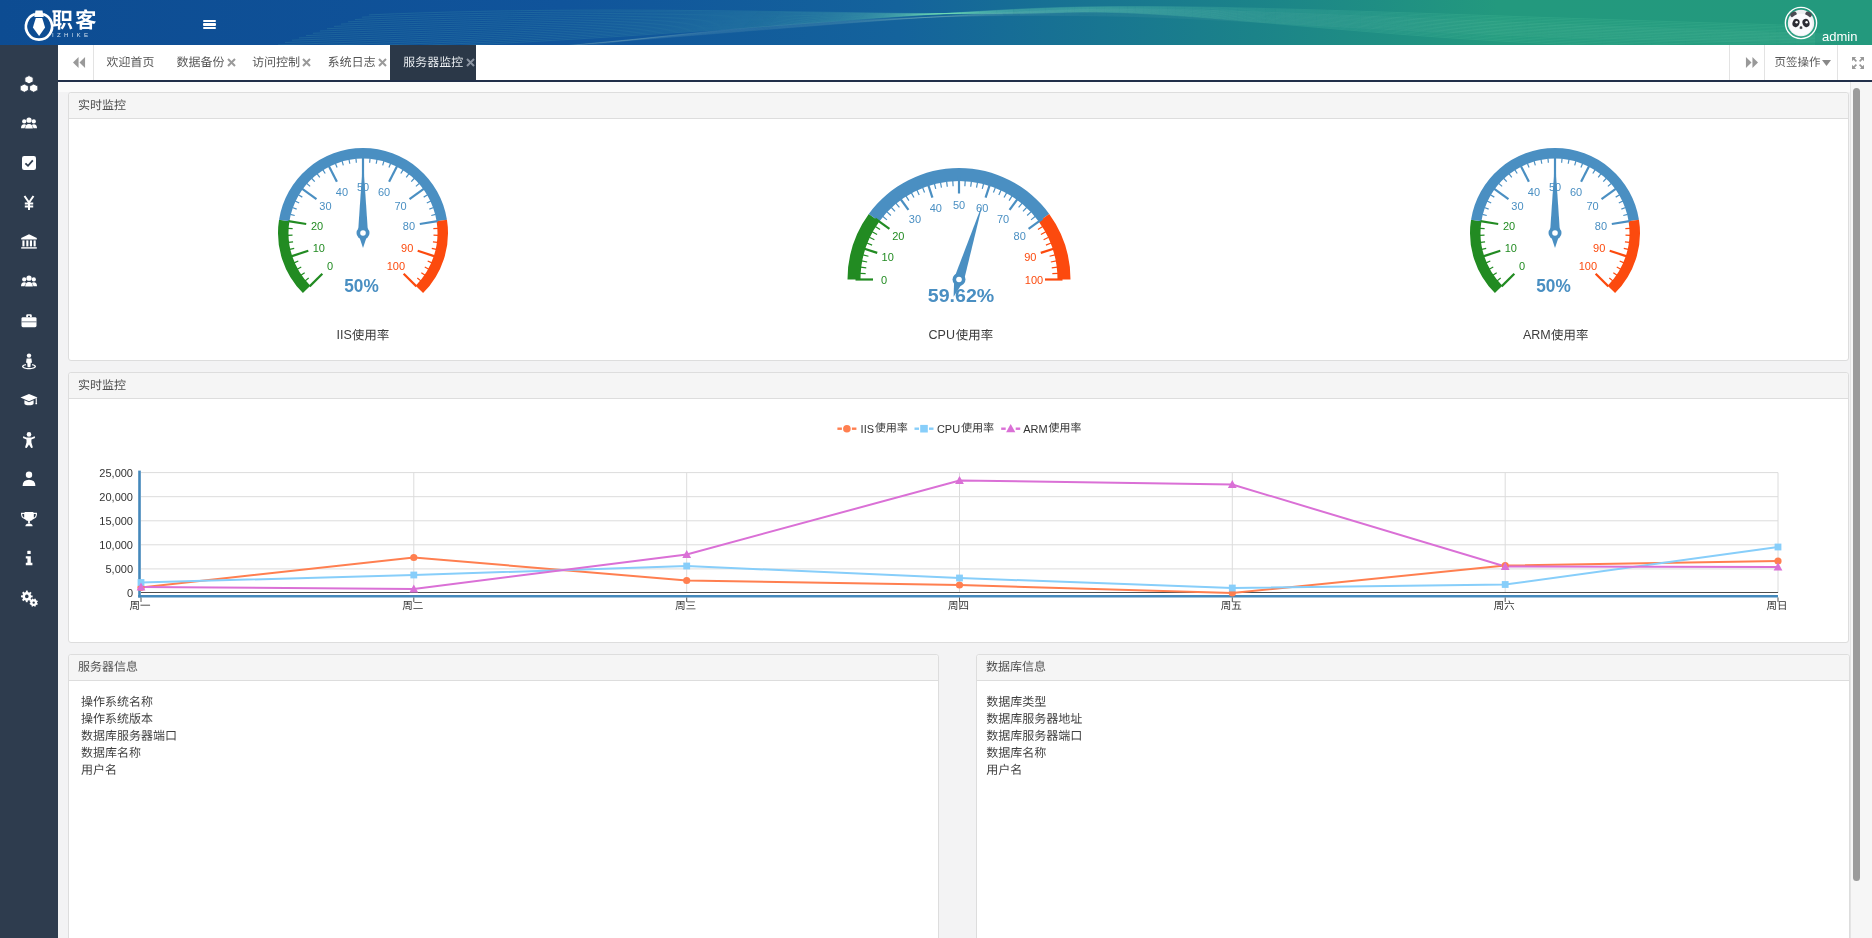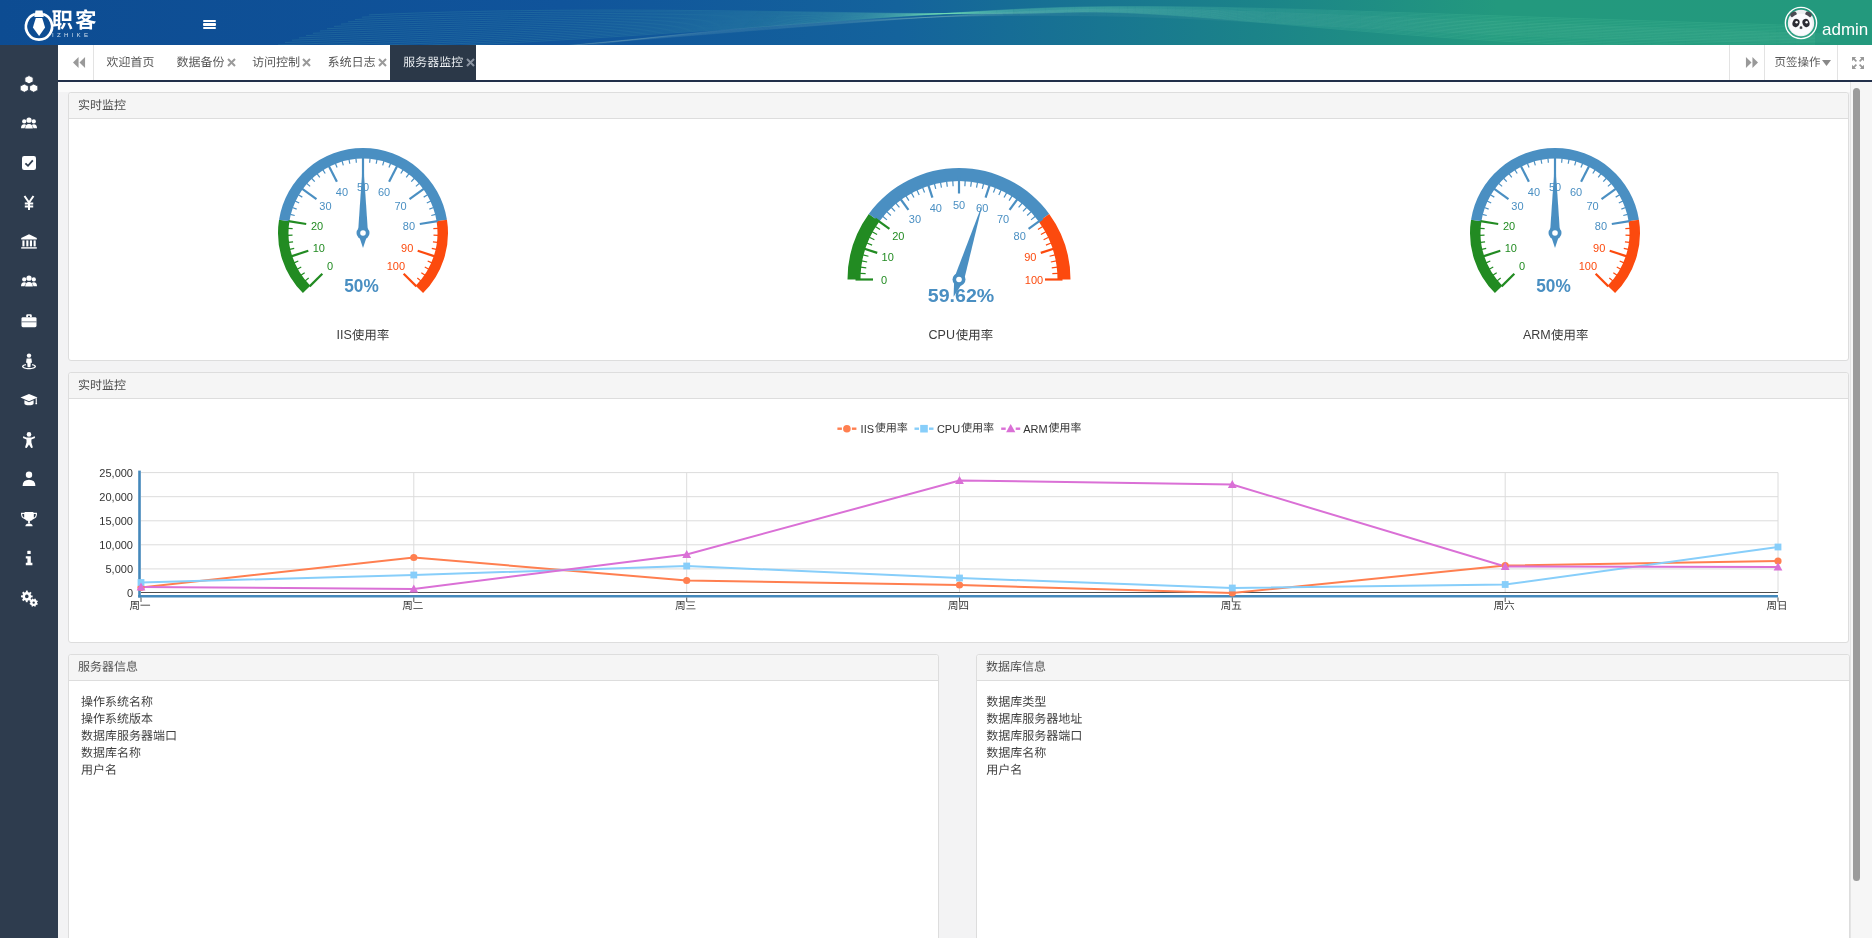--- a/index.html
+++ b/index.html
@@ -2,21 +2,21 @@
 <html><head><meta charset="utf-8"><title>服务器监控</title><style>
 *{margin:0;padding:0;box-sizing:border-box}
 html,body{width:1872px;height:938px;overflow:hidden;font-family:"Liberation Sans",sans-serif;background:#f3f3f4}
 #hd{position:absolute;left:0;top:0;width:1872px;height:45px;background:linear-gradient(90deg,#0d4c92 0%,#10549b 30%,#14639c 48%,#1b8389 67%,#23997e 80%,#23997d 100%);z-index:5}
 #hdcurves{position:absolute;left:0;top:0}
 #logo{position:absolute;left:13px;top:2px}
 #izhike{position:absolute;left:52px;top:30.5px;color:#cfdeed;font-size:10px;letter-spacing:5.2px;transform:scale(0.62);transform-origin:0 0;white-space:nowrap}
 #hamburger{position:absolute;left:202.5px;top:19.5px;width:13px}
 #hamburger i{display:block;height:2.4px;background:#fff;margin-bottom:1.4px;border-radius:1px}
 #avatar{position:absolute;left:1782px;top:4px}
-#admin{position:absolute;left:1822px;top:20px;color:#fff;font-size:17px}
+#admin{position:absolute;left:1822px;top:29px;color:#fff;font-size:13px}
 #sb{position:absolute;left:0;top:45px;width:58px;height:893px;background:#2e3c4e;z-index:4}
 .sbi{position:absolute;left:20px}
 #tb{position:absolute;left:58px;top:45px;width:1814px;height:37px;background:#fff;border-bottom:2px solid #22304a;z-index:6}
 .tbsep{position:absolute;top:0;width:1px;height:35px;background:#e3e3e3}
 .tbico{position:absolute}
 #tbactive{position:absolute;left:332px;top:0;width:86.3px;height:35px;background:#2b3848}
 #content{position:absolute;left:58px;top:82px;width:1814px;height:856px;background:#f3f3f4;z-index:3}
 .panel{position:absolute;background:#fff;border:1px solid #ddd;border-radius:3px}
 .phead{height:26px;background:#f5f5f5;border-bottom:1px solid #ddd;border-radius:3px 3px 0 0}
 .pbody{position:relative}

